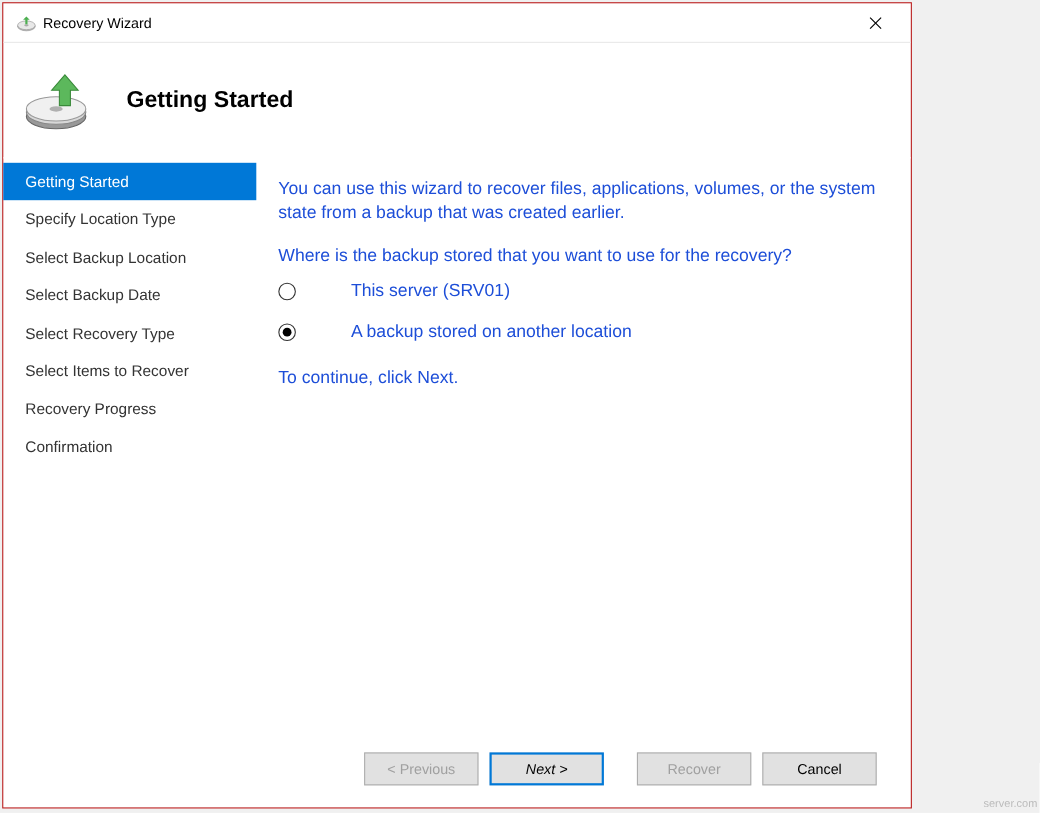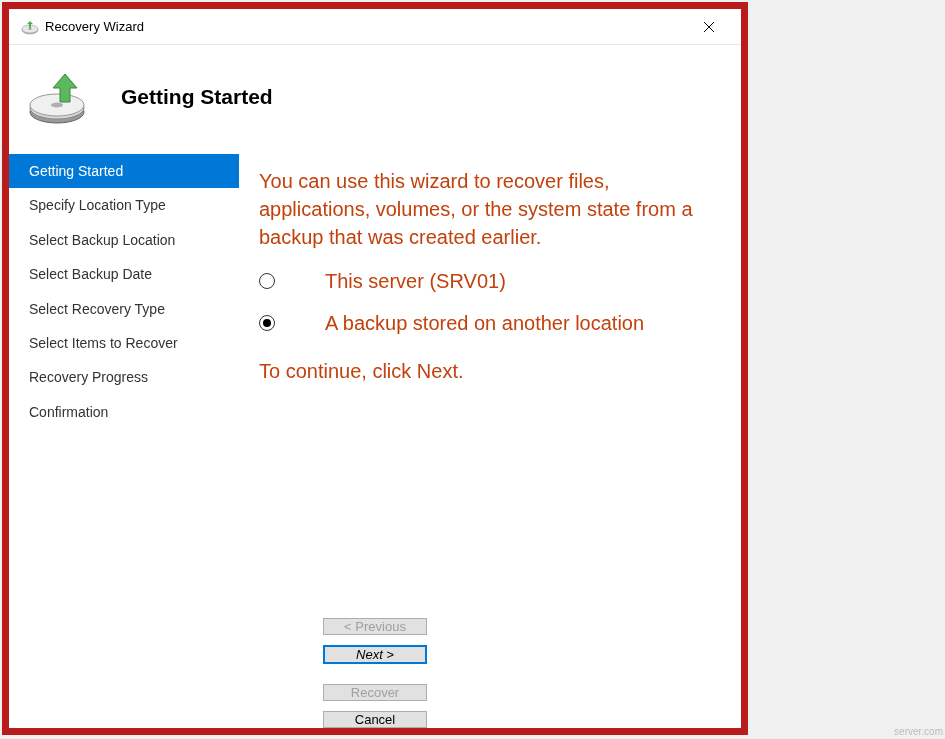--- a/index.html
+++ b/index.html
@@ -8,24 +8,24 @@
       padding: 0;
       font-family: "Segoe UI", Tahoma, sans-serif;
     }
     body {
       background: #f0f0f0;
       width: 945px;
       height: 739px;
       overflow: hidden;
     }
     .window {
-      width: 746px;
+      width: 827px;
       height: 733px;
       background: #ffffff;
-      border: 7px solid #b91c1c;
+      border: 1px solid #b91c1c;
       position: relative;
       margin: 2px;
     }
     .titlebar {
       height: 36px;
       display: flex;
       align-items: center;
       padding: 0 12px;
       border-bottom: 1px solid #e8e8e8;
     }
@@ -82,22 +82,22 @@
       cursor: default;
       line-height: 1.6;
     }
     .step.active {
       background: #0078d7;
       color: #fff;
     }
     .content {
       flex: 1;
       padding: 17px 30px 0 20px;
-      font-size: 20px;
-      color: #c2410c;
+      font-size: 16px;
+      color: #1d4ed8;
       line-height: 1.4;
     }
     .intro {
       margin-bottom: 16px;
     }
     .question {
       margin-bottom: 10px;
     }
     .radio-row {
       display: flex;
@@ -132,21 +132,20 @@
       position: absolute;
       bottom: 0;
       left: 0;
       right: 0;
       height: 70px;
       display: flex;
       align-items: center;
       justify-content: flex-end;
       padding: 0 31px;
       gap: 10px;
-      flex-direction: column;
     }
     .btn {
       width: 104px;
       height: 30px;
       background: #e1e1e1;
       border: 1px solid #adadad;
       font-size: 13px;
       color: #000;
       cursor: pointer;
     }
@@ -212,20 +211,21 @@
       <div class="step">Select Backup Location</div>
       <div class="step">Select Backup Date</div>
       <div class="step">Select Recovery Type</div>
       <div class="step">Select Items to Recover</div>
       <div class="step">Recovery Progress</div>
       <div class="step">Confirmation</div>
     </div>
 
     <div class="content">
       <p class="intro">You can use this wizard to recover files, applications, volumes, or the system state from a backup that was created earlier.</p>
+      <p class="question">Where is the backup stored that you want to use for the recovery?</p>
 
       <div class="radio-row">
         <span class="radio"></span>
         <span>This server (SRV01)</span>
       </div>
 
       <div class="radio-row">
         <span class="radio selected"></span>
         <span>A backup stored on another location</span>
       </div>

